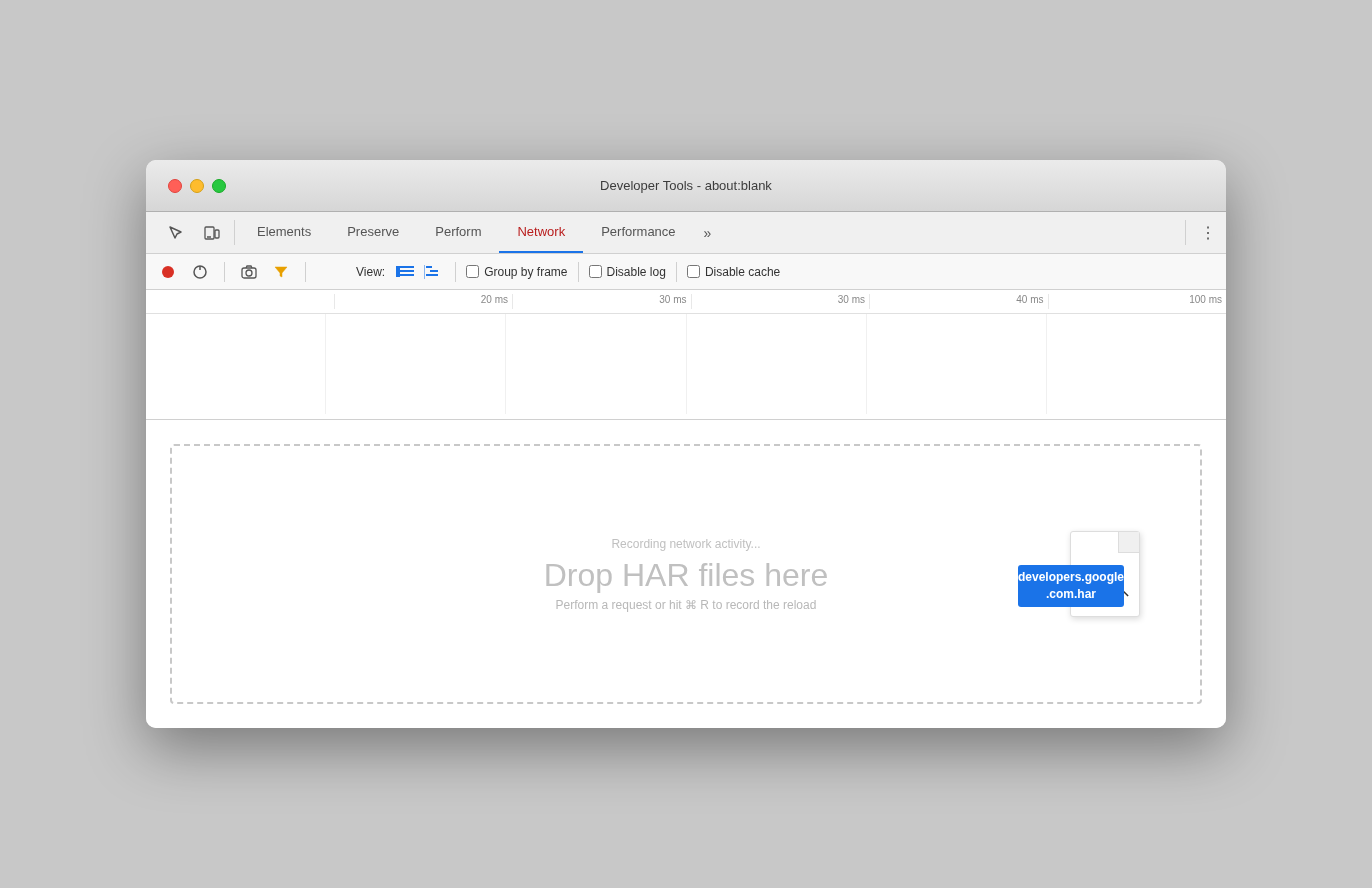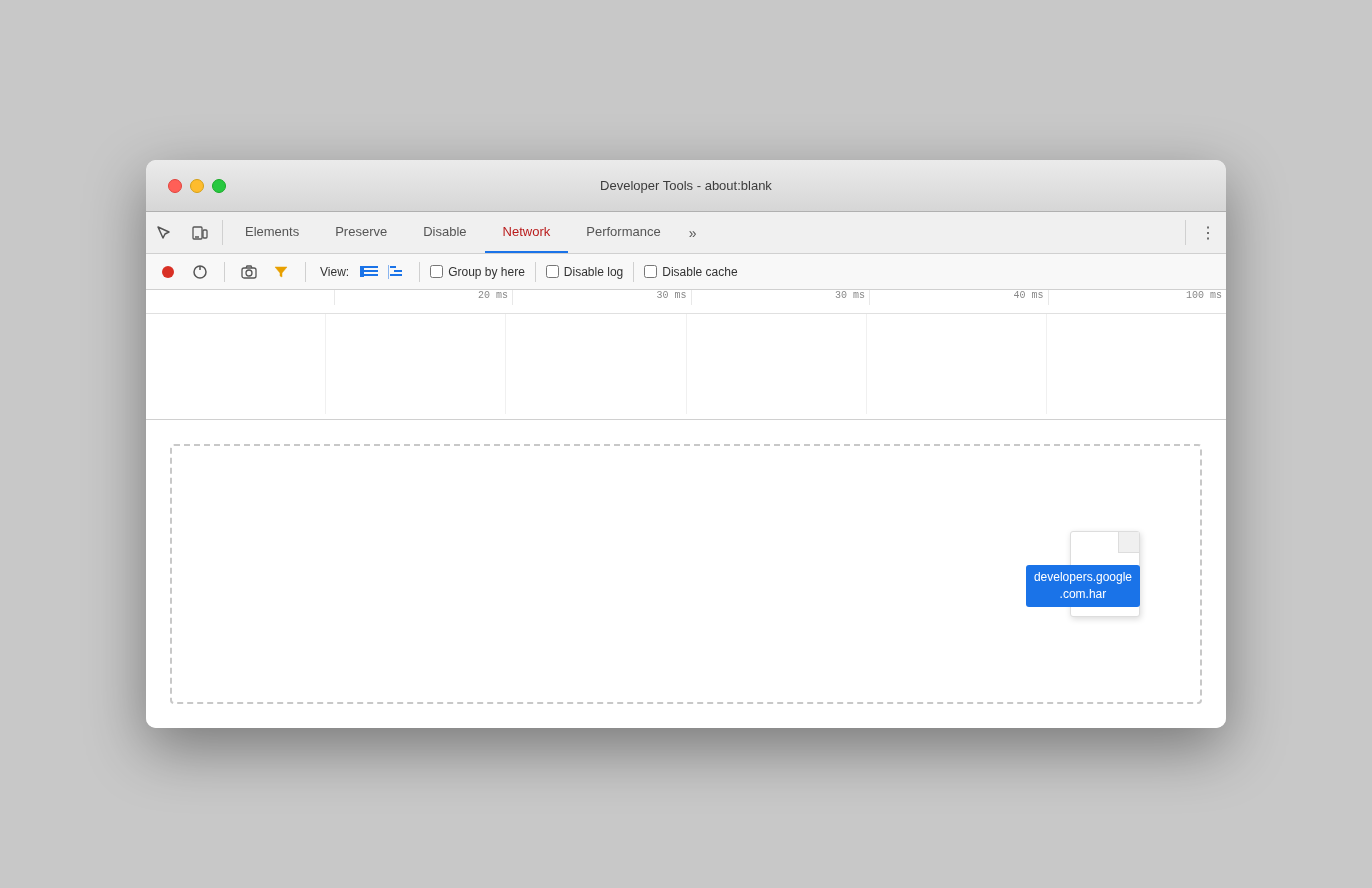--- a/index.html
+++ b/index.html
@@ -52,20 +52,21 @@
       color: #3c3c3c;
       font-weight: 500;
     }
     
     .tabs-bar {
       background: #f0f0f0;
       border-bottom: 1px solid #d0d0d0;
       display: flex;
       align-items: stretch;
       height: 42px;
+      padding-left: 12px;
     }
     .tab-icon-btn {
       display: flex;
       align-items: center;
       justify-content: center;
       padding: 0 10px;
       cursor: pointer;
       color: #555;
       font-size: 15px;
     }
@@ -138,20 +139,21 @@
     .toolbar-divider {
       width: 1px;
       height: 20px;
       background: #d0d0d0;
       margin: 0 6px;
     }
     .toolbar-label {
       font-size: 12px;
       color: #333;
       padding: 0 4px;
+      margin-left: 36px;
     }
     .toolbar-view-btn {
       width: 24px;
       height: 24px;
       display: flex;
       align-items: center;
       justify-content: center;
       cursor: pointer;
       color: #1a73e8;
       font-size: 16px;
@@ -171,22 +173,21 @@
       height: 130px;
       border-bottom: 1px solid #d0d0d0;
       position: relative;
       overflow: hidden;
     }
     .timeline-ruler {
       display: flex;
       height: 24px;
       border-bottom: 1px solid #e0e0e0;
       padding-left: 10px;
-      align-items: flex-start;
-      font-family: Liberation Mono, monospace;
+      align-items: center;
     }
     .ruler-tick {
       flex: 1;
       text-align: right;
       font-size: 10px;
       color: #888;
       padding-right: 4px;
       padding-bottom: 4px;
       border-left: 1px solid #e8e8e8;
     }
@@ -270,27 +271,27 @@
     .file-icon-cursor {
       position: absolute;
       bottom: 14px;
       right: 8px;
       font-size: 18px;
       color: #333;
     }
     
     .har-badge {
       position: absolute;
-      right: 0;
+      right: 16px;
       bottom: 10px;
       background: #1a73e8;
       color: #fff;
       font-size: 12px;
-      font-weight: 400;
-      padding: 4px 8px;
+      font-weight: 700;
+      padding: 4px 0;
       border-radius: 3px;
       text-align: center;
       line-height: 1.4;
     }
   </style>
 </head>
 <body>
 
 <div class="window">
 
@@ -320,21 +321,21 @@
     </div>
     <div class="tab-divider"></div>
     <div class="tabs-list">
       <div class="tab">
         <span>Elements</span>
       </div>
       <div class="tab">
         <span>Preserve</span>
       </div>
       <div class="tab">
-        <span>Disable</span>
+        <span>Perform</span>
       </div>
       <div class="tab active">
         <span>Network</span>
       </div>
       <div class="tab">
         <span>Performance</span>
       </div>
       <div class="tab-more">»</div>
     </div>
     <div class="tab-spacer"></div>
@@ -388,21 +389,21 @@
         <rect x="2" y="1" width="6" height="2" fill="#1a73e8"></rect>
         <rect x="6" y="5" width="8" height="2" fill="#1a73e8"></rect>
         <rect x="2" y="9" width="12" height="2" fill="#1a73e8"></rect>
         <line x1="0" y1="0" x2="0" y2="14" stroke="#1a73e8" stroke-width="1"></line>
       </svg>
     </div>
     <div class="toolbar-divider"></div>
 
     <label class="toolbar-checkbox-group">
       <input type="checkbox" style="">
-      <span>Group by here</span>
+      <span>Group by frame</span>
     </label>
     <div class="toolbar-divider"></div>
 
     <label class="toolbar-checkbox-group">
       <input type="checkbox" style="">
       <span>Disable log</span>
     </label>
     <div class="toolbar-divider"></div>
 
     <label class="toolbar-checkbox-group">
@@ -425,20 +426,25 @@
       <div class="grid-col"></div>
       <div class="grid-col"></div>
       <div class="grid-col"></div>
       <div class="grid-col"></div>
       <div class="grid-col"></div>
     </div>
   </div>
 
   <div class="drop-area-wrapper">
     <div class="drop-area">
+      <div class="drop-text-center">
+        <div class="drop-recording-text">Recording network activity...</div>
+        <div class="drop-main-text">Drop HAR files here</div>
+        <div class="drop-sub-text">Perform a request or hit ⌘ R to record the reload</div>
+      </div>
 
       <div class="file-icon-container">
         <div class="file-icon">
           <div class="file-icon-cursor">↖</div>
         </div>
 
         <div class="har-badge">
           <span>developers.google</span><br>
           <span>.com.har</span>
         </div>

